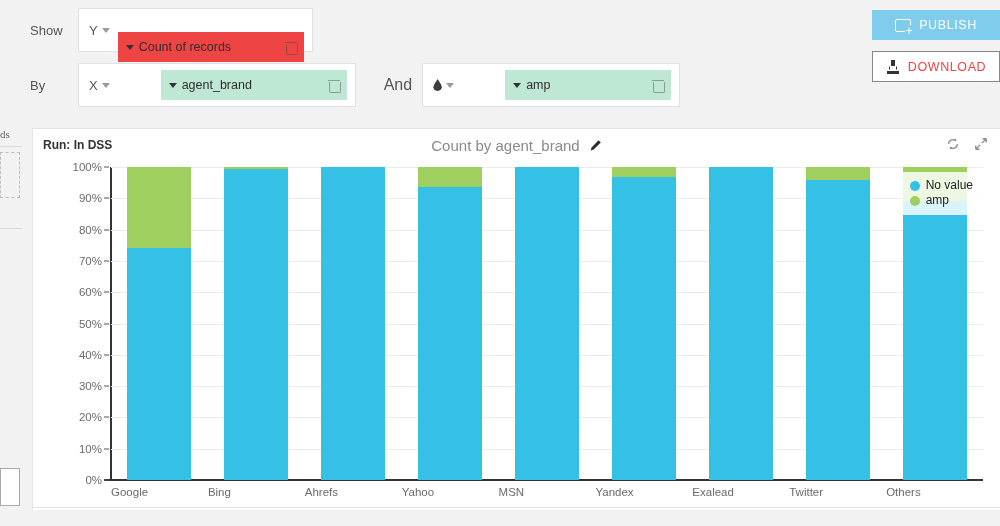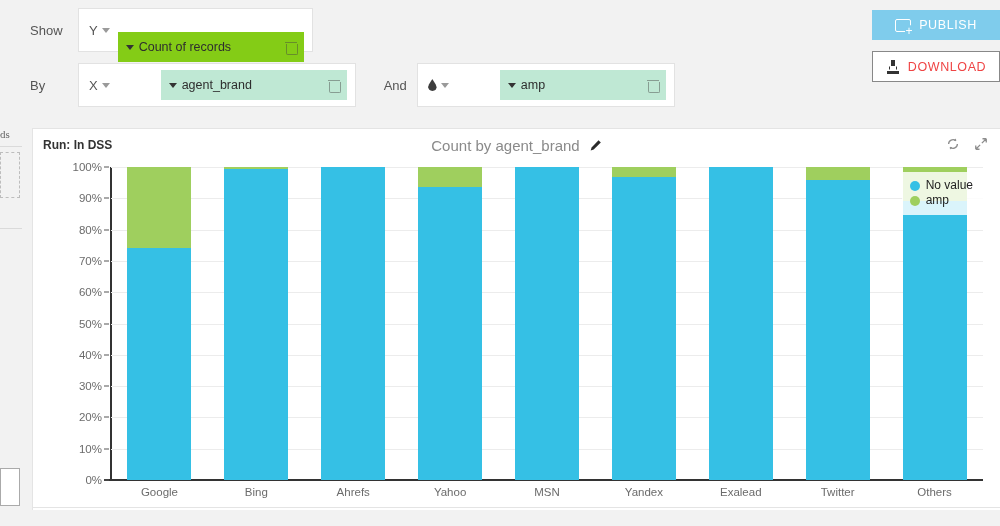--- a/index.html
+++ b/index.html
@@ -70,21 +70,21 @@
   .droplet {
     display: inline-block; width: 9px; height: 12px;
     background: #3d3d3d;
     border-radius: 50% 50% 50% 50% / 65% 65% 35% 35%;
     clip-path: polygon(50% 0%, 88% 45%, 100% 72%, 85% 95%, 50% 100%, 15% 95%, 0% 72%, 12% 45%);
   }
   .pill {
     display: flex; align-items: center; justify-content: space-between;
     height: 30px; padding: 0 7px 0 8px; min-width: 170px;
   }
-  .pill-blue  { background: #84cc16; margin-top: 34px; }
+  .pill-blue  { background: #ef4444; margin-top: 34px; }
   .pill-green { background: #bfe8d4; margin-left: 43px; }
   .pill-left { display: flex; align-items: center; gap: 5px; }
   .pill-caret {
     border-left: 4px solid transparent;
     border-right: 4px solid transparent;
     border-top: 5px solid #333;
     display: inline-block;
   }
   .pill-txt { font-size: 12.5px; color: #2e2e2e; white-space: nowrap; }
   .trash {
@@ -97,21 +97,21 @@
     border-top: none; border-radius: 0 0 2px 2px;
   }
   .trash::after {
     content: ""; position: absolute; left: 0px; top: 1px;
     width: 12px; height: 1.5px; background: #444;
     box-shadow: 0 -2px 0 -0.5px #444;
   }
   .pill-w1 { min-width: 186px; }
   .pill-w2 { min-width: 186px; }
   .pill-w3 { min-width: 166px; }
-  .and-lbl { font-size: 13px; color: #555; margin: 0 10px 0 28px; }
+  .and-lbl { font-size: 16px; color: #555; margin: 0 10px 0 28px; }
 
   
   .btn {
     position: absolute; display: flex; align-items: center; justify-content: center;
     gap: 8px; cursor: pointer; letter-spacing: .6px;
   }
   .btn-publish {
     right: 6px; top: 10px; width: 128px; height: 30px;
     background: #7fccec; color: #fff; font-size: 12.5px;
   }
@@ -209,21 +209,21 @@
     width: 64px; height: 100%;
     display: flex; flex-direction: column;
   }
   .seg-green { background: #9fcf5e; width: 100%; }
   .seg-blue  { background: #35c0e5; width: 100%; flex: 1 1 auto; }
   .xlabels {
     position: absolute; left: 78px; top: 324px; width: 872px;
     display: flex;
   }
   .xlabel {
-    flex: 1 1 0; text-align: center;
+    flex: 1 1 0; text-align: left;
     font-size: 11.5px; color: #6b6b6b;
   }
 
   
   .legend {
     position: absolute; right: 18px; top: 10px;
     background: rgba(255,255,255,.82);
     padding: 6px 10px 7px 8px;
     z-index: 5;
   }

